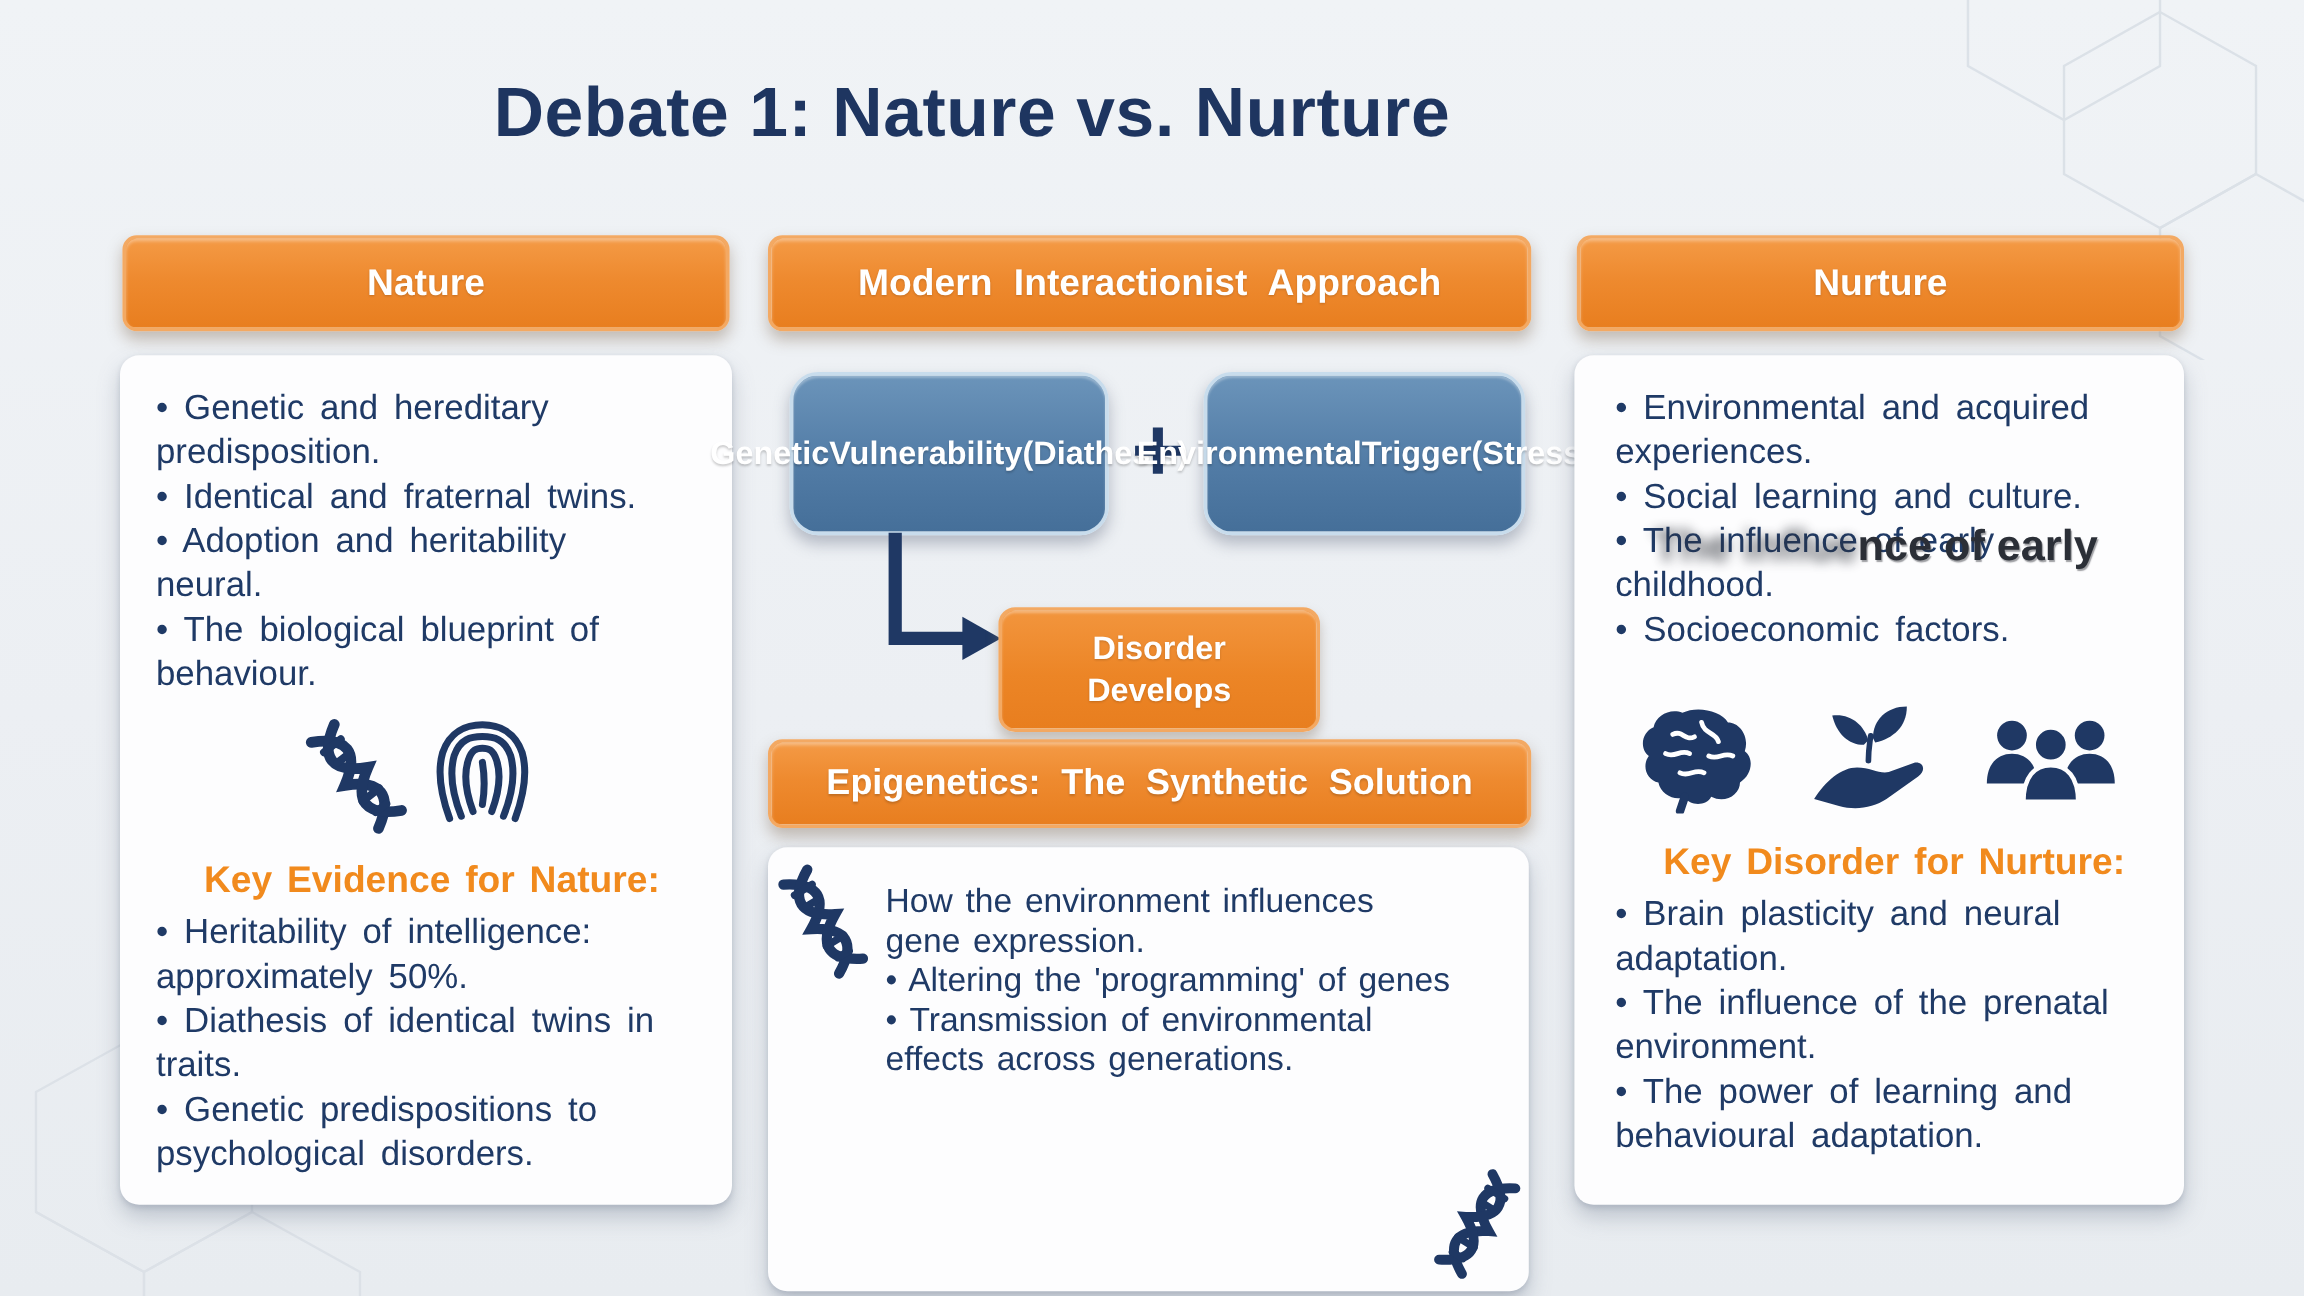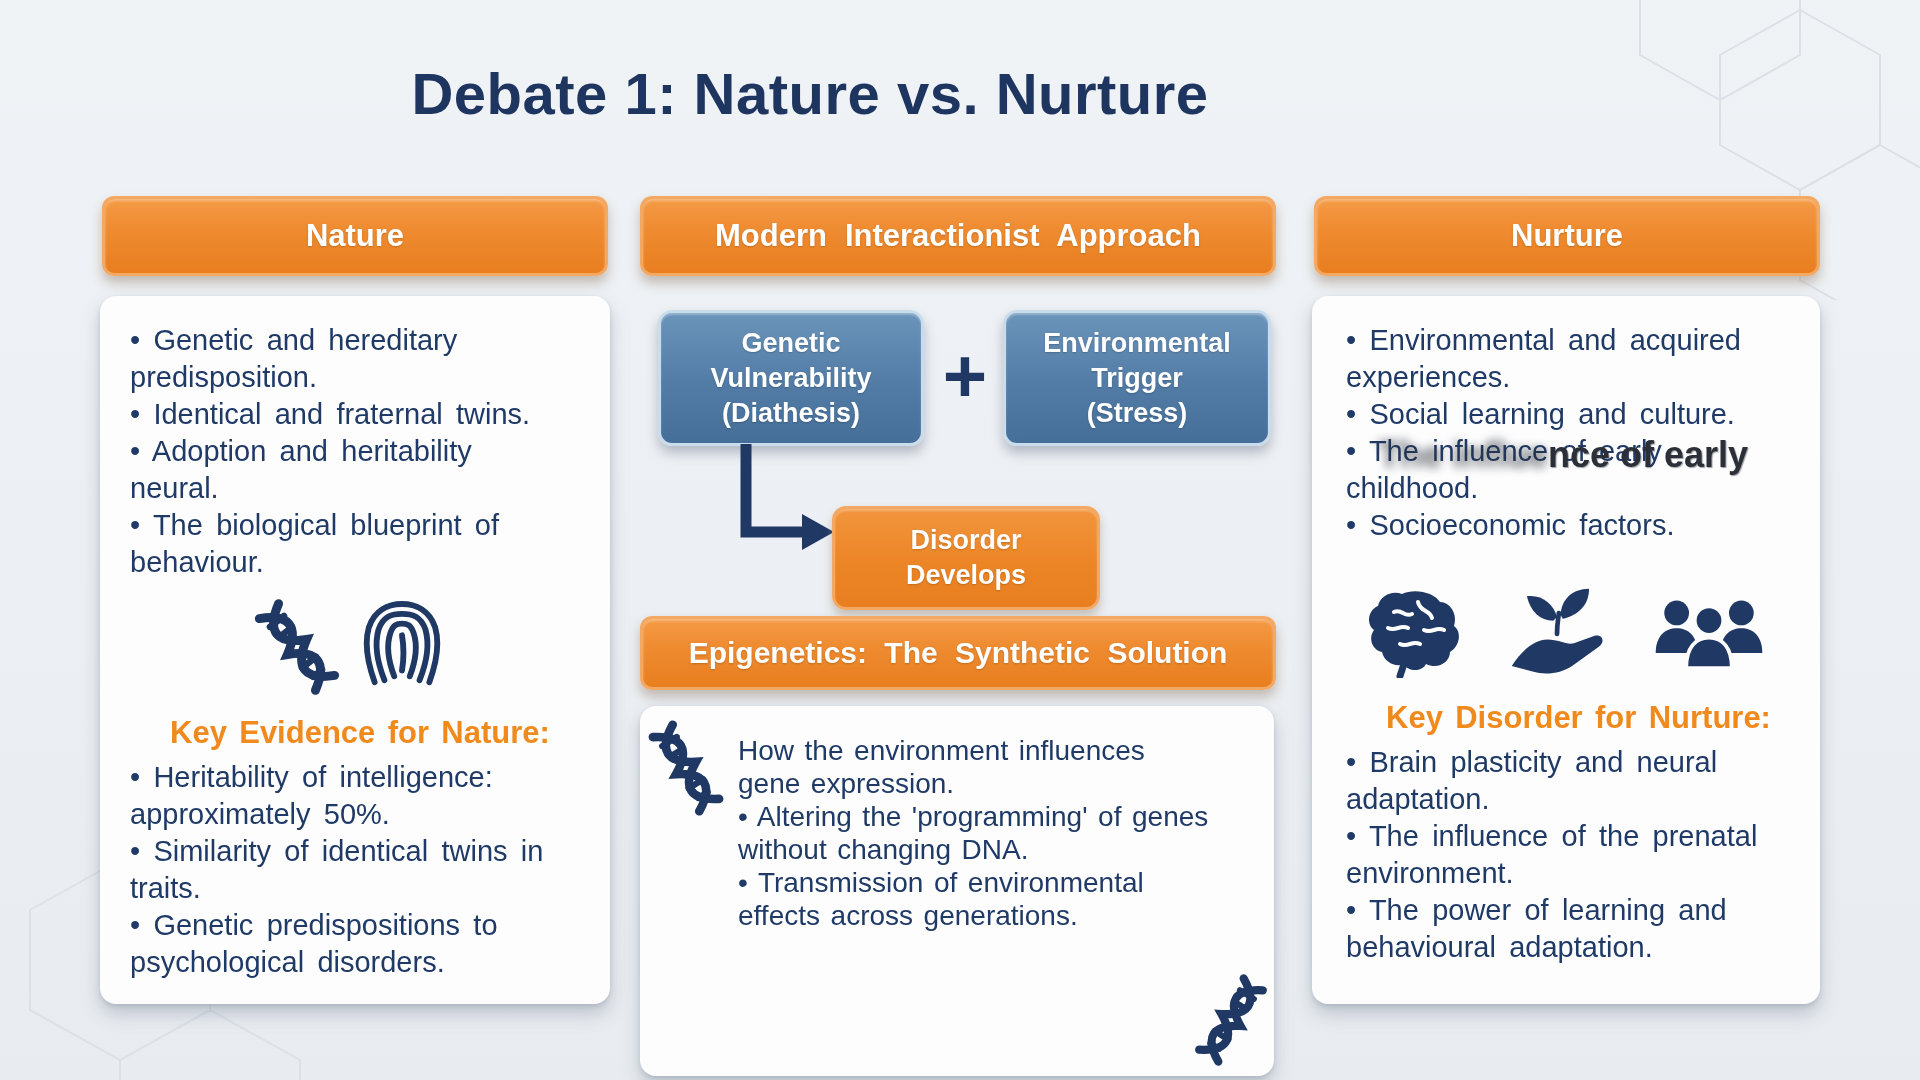--- a/index.html
+++ b/index.html
@@ -34,25 +34,25 @@
   }
   .tl{white-space:nowrap;}
   .body-lines{font-size:29px;line-height:37px;word-spacing:.18em;color:#1f3a66;}
   .mid-lines{font-size:28px;line-height:33px;word-spacing:.1em;color:#1f3a66;}
   .evi-head{font-size:31px;font-weight:700;color:#f18a1d;word-spacing:.12em;margin-left:38px;}
   
   .icon-row{display:flex;align-items:center;justify-content:center;}
   .ic{display:block;}
   
   .bluebox{
-    position:absolute;border-radius:14px;
+    position:absolute;border-radius:24px;
     background:linear-gradient(180deg,#6b94ba 0%,#527ca6 55%,#456f99 100%);
     border:3px solid #c8dcec;
     box-shadow:0 7px 12px rgba(110,120,140,.45), inset 0 2px 2px rgba(255,255,255,.3);
-    display:flex;flex-direction:column;align-items:center;justify-content:center;
+    display:flex;align-items:center;justify-content:center;
     color:#fff;font-size:27px;font-weight:700;line-height:35px;text-shadow:0 1px 2px rgba(0,0,0,.2);
   }
   .plus{
     position:absolute;color:#1f3864;font-size:76px;font-weight:700;line-height:76px;
     text-align:center;
   }
   .orangebox{
     position:absolute;border-radius:14px;
     background:linear-gradient(180deg,#f2953d 0%,#ec8526 55%,#e87e1f 100%);
     border:3px solid #f3a963;
@@ -125,21 +125,21 @@
           <path d="M34 80 C28 64 26 48 30 36 C33 27 37 26 42 26 C47 26 51 27 54 36 C58 48 56 64 50 80"></path>
           <path d="M42 38 C44 50 44 62 42 74"></path>
         </g>
       </svg>
     </div>
 
     <div class="evi-head" style="padding:16px 0 0 32px;">Key Evidence for Nature:</div>
     <div class="body-lines" style="padding:8px 16px 0 30px;">
         <div class="tl">• Heritability of intelligence:</div>
         <div class="tl">approximately 50%.</div>
-        <div class="tl">• Similarity of identical twins in</div>
+        <div class="tl">• Diathesis of identical twins in</div>
         <div class="tl">traits.</div>
         <div class="tl">• Genetic predispositions to</div>
         <div class="tl">psychological disorders.</div>
       </div>
   </div>
 
   <div class="hdr wide" style="left:640px;top:196px;width:630px;">
     <span>Modern Interactionist Approach</span>
   </div>
 
@@ -180,21 +180,20 @@
         <path d="M21 24 H43" stroke-width="8"></path>
         <path d="M25 41 H39" stroke-width="8"></path>
         <path d="M21 88 H43" stroke-width="8"></path>
         <path d="M25 105 H39" stroke-width="8"></path>
       </g>
     </svg>
     <div class="mid-lines" style="padding:28px 10px 0 98px;">
         <div class="tl">How the environment influences</div>
         <div class="tl">gene expression.</div>
         <div class="tl">• Altering the 'programming' of genes</div>
-        <div class="tl">without changing DNA.</div>
         <div class="tl">• Transmission of environmental</div>
         <div class="tl">effects across generations.</div>
       </div>
 
     <svg class="ic" width="54" height="96" viewBox="0 0 64 128" style="position:absolute;right:16px;bottom:8px;transform:rotate(32deg) scaleX(-1);">
       <g stroke="#1f3864" fill="none" stroke-linecap="round">
         <path d="M17 8 C50 26 50 46 17 64 C50 82 50 102 17 120" stroke-width="11"></path>
         <path d="M47 8 C14 26 14 46 47 64 C14 82 14 102 47 120" stroke-width="11"></path>
         <path d="M21 24 H43" stroke-width="8"></path>
         <path d="M25 41 H39" stroke-width="8"></path>

